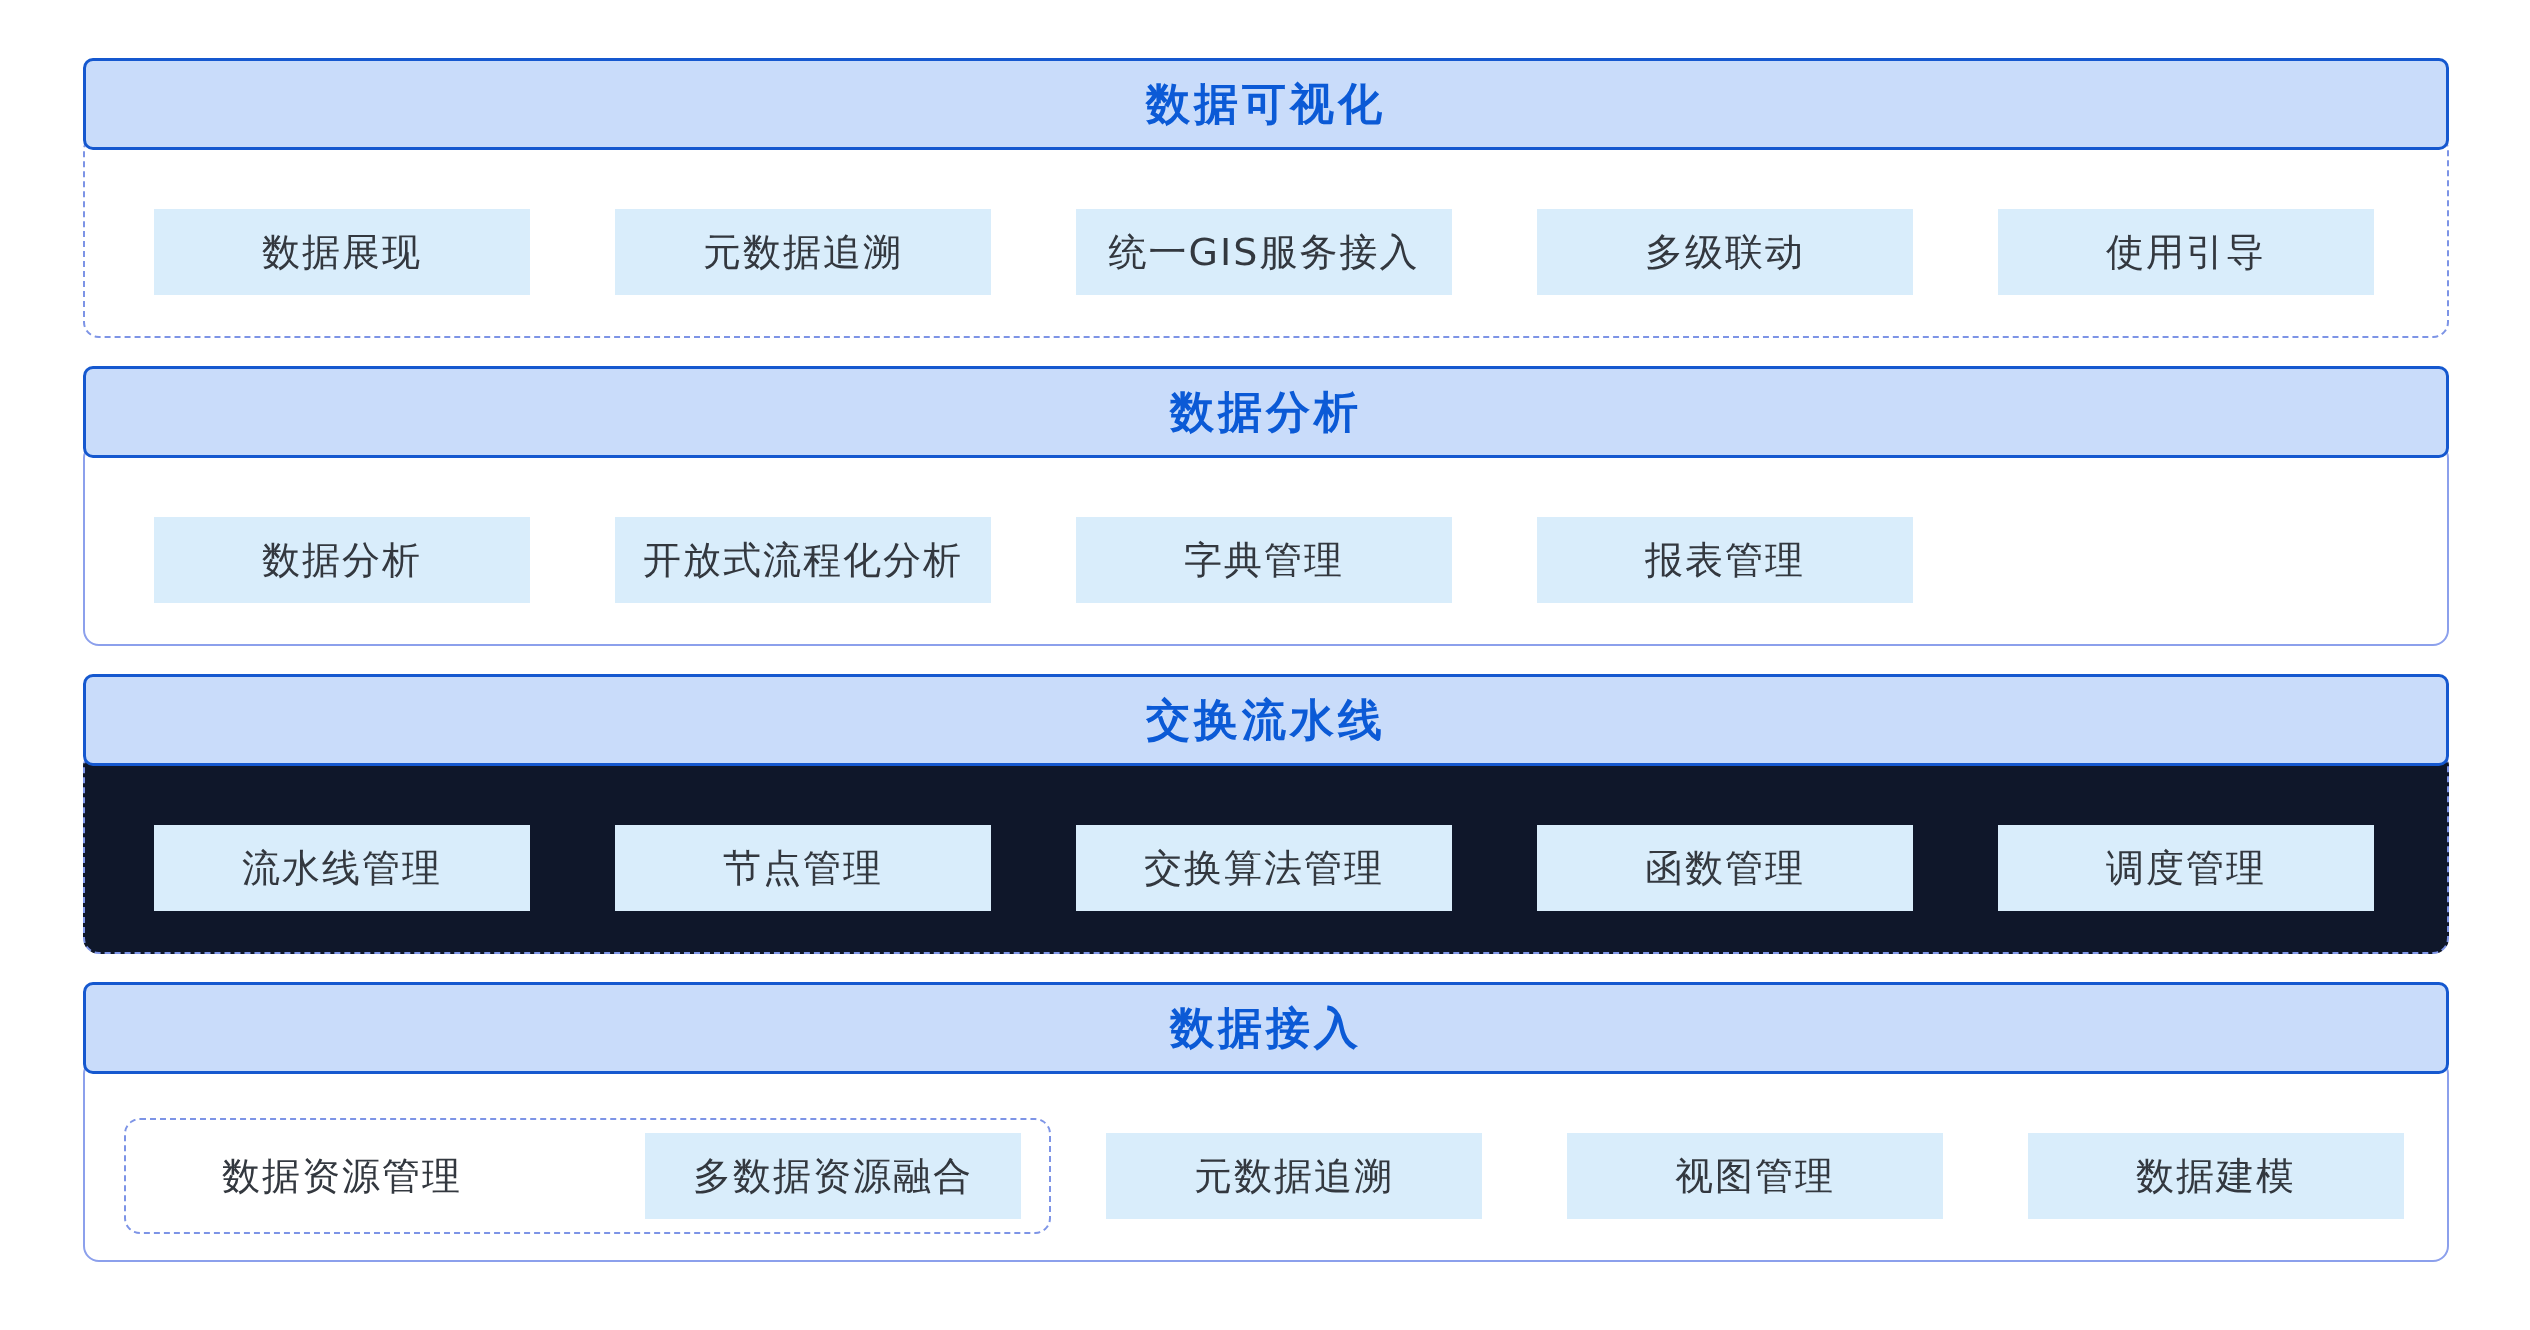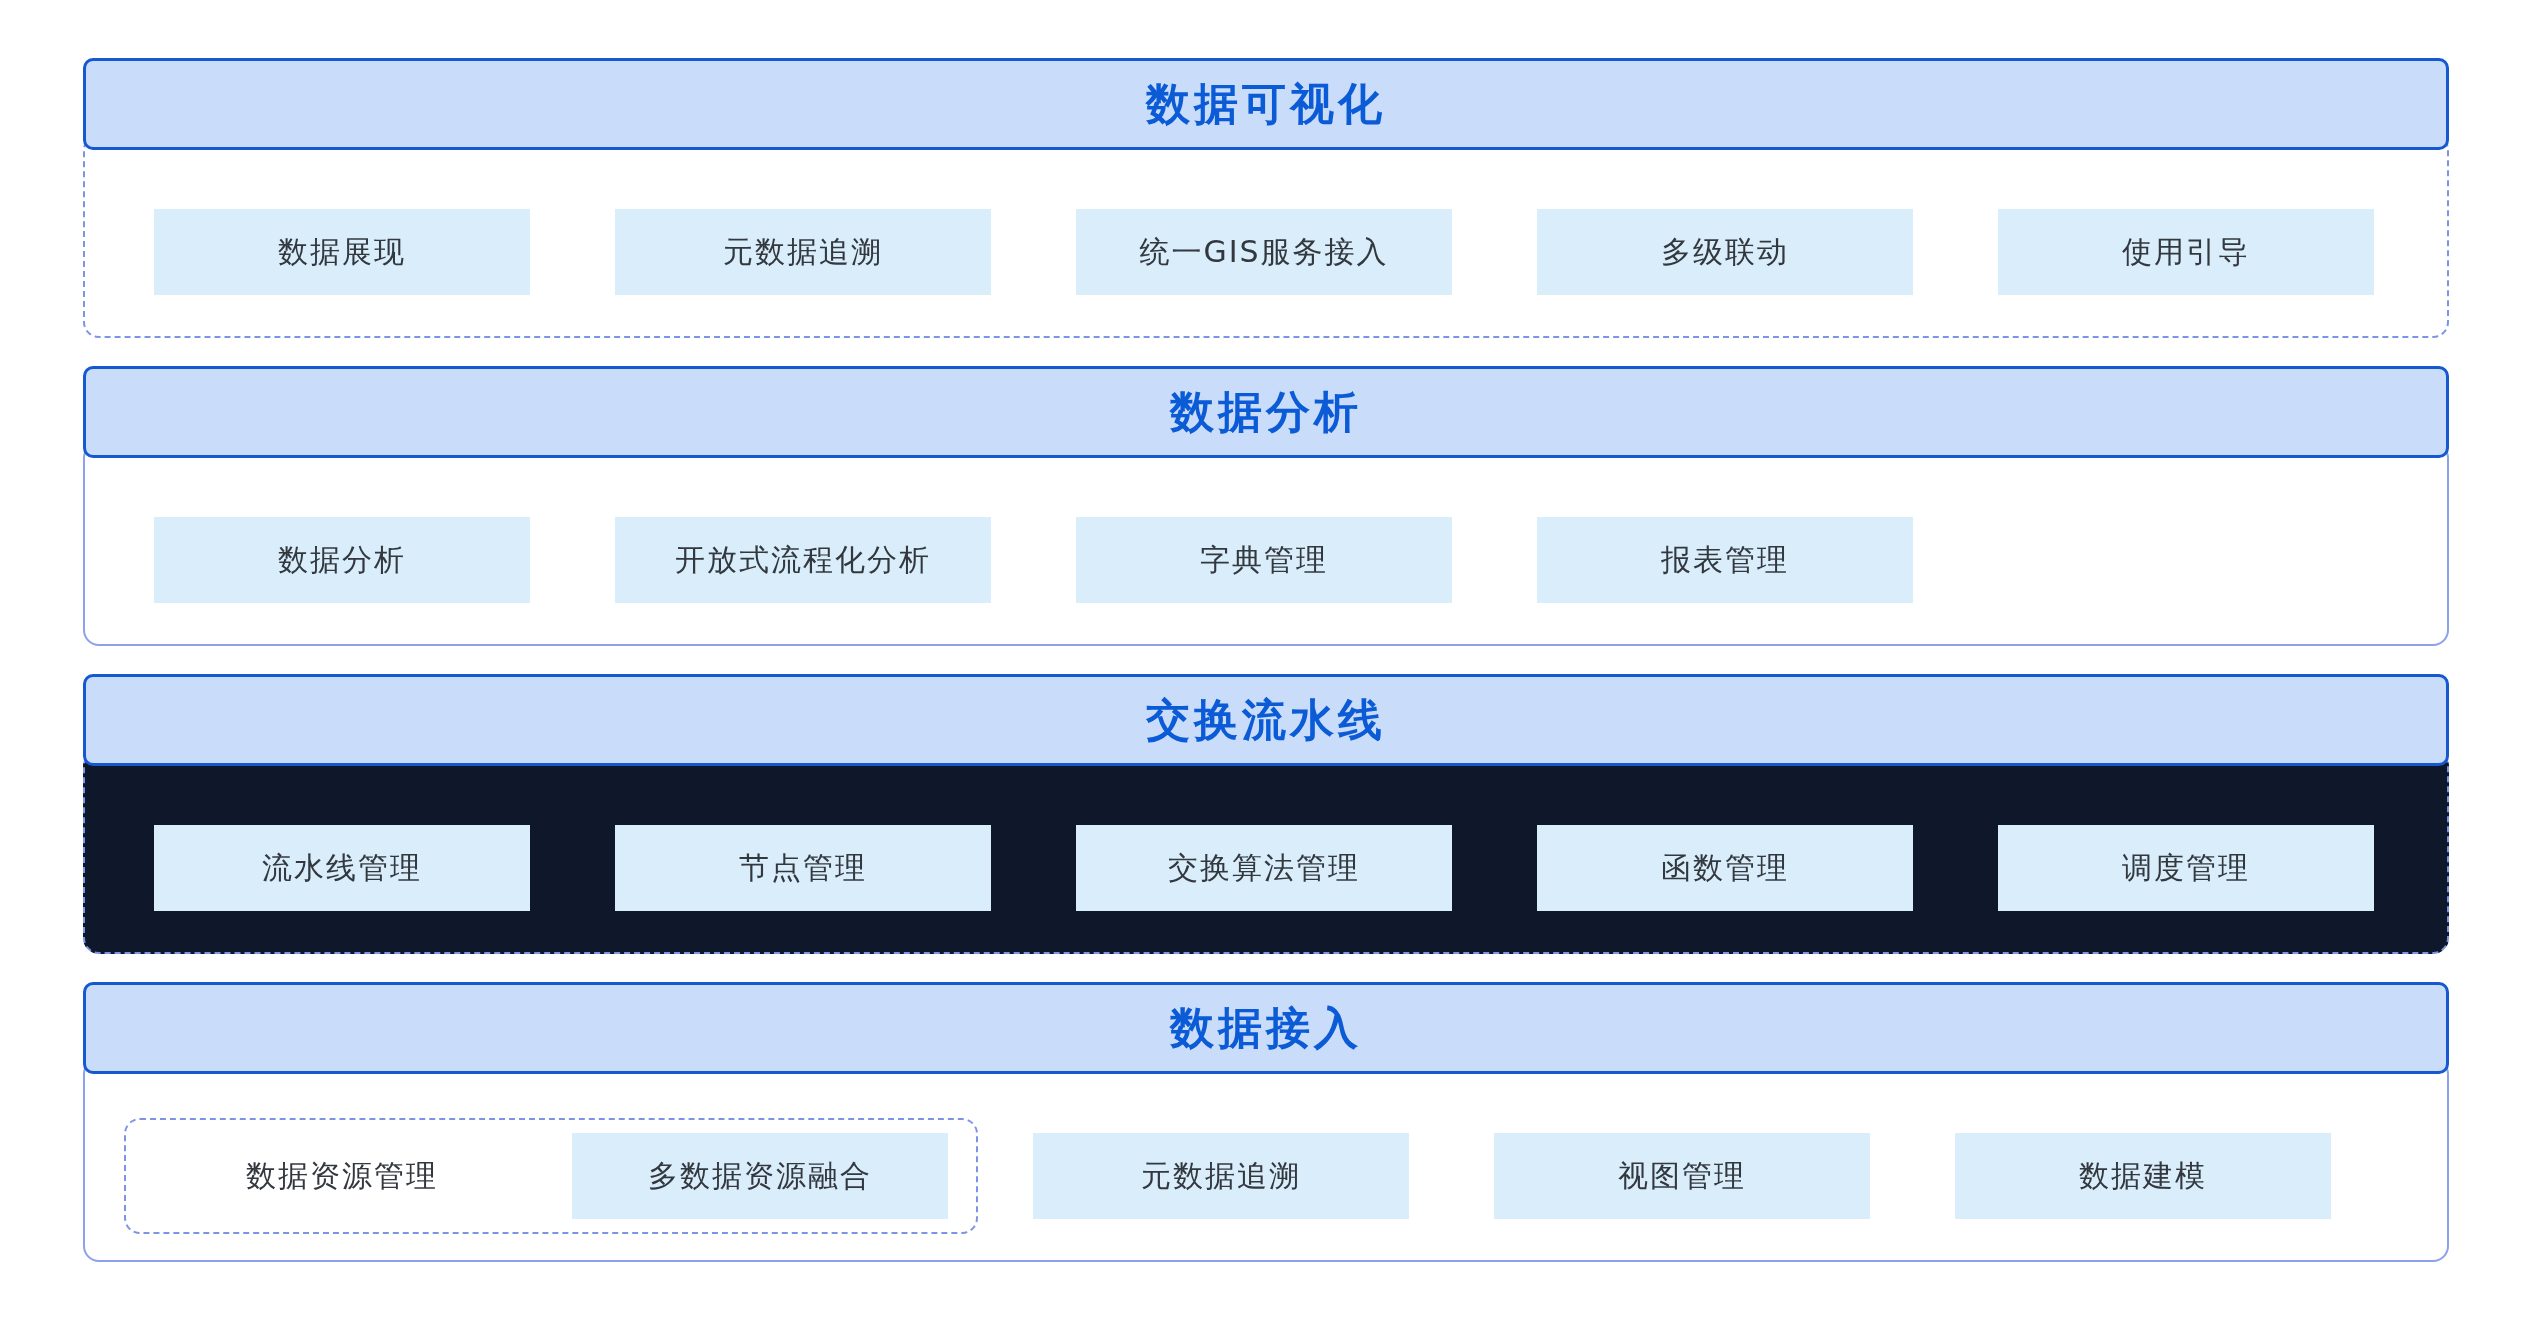--- a/index.html
+++ b/index.html
@@ -55,31 +55,31 @@
   .bg-gray  { background: #0f172a; }
   .item {
     box-sizing: border-box;
     flex: 0 0 376px;
     width: 376px;
     height: 86px;
     background: #d9edfb;
     display: flex;
     align-items: center;
     justify-content: center;
-    font-size: 30px;
+    font-size: 38px;
     color: #33383f;
     letter-spacing: 2px;
     position: relative;
     top: 8px;
   }
   .item.plain { background: transparent; }
   .group {
     display: flex;
     align-items: flex-start;
-    gap: 42px;
+    gap: 115px;
     box-sizing: border-box;
     padding: 13px 28px;
     border: 2px dashed #7d94e6;
     border-radius: 16px;
     margin-left: -30px;
     margin-right: -30px;
     position: relative;
     top: 8px;
   }
   .group .item { top: 0; }

